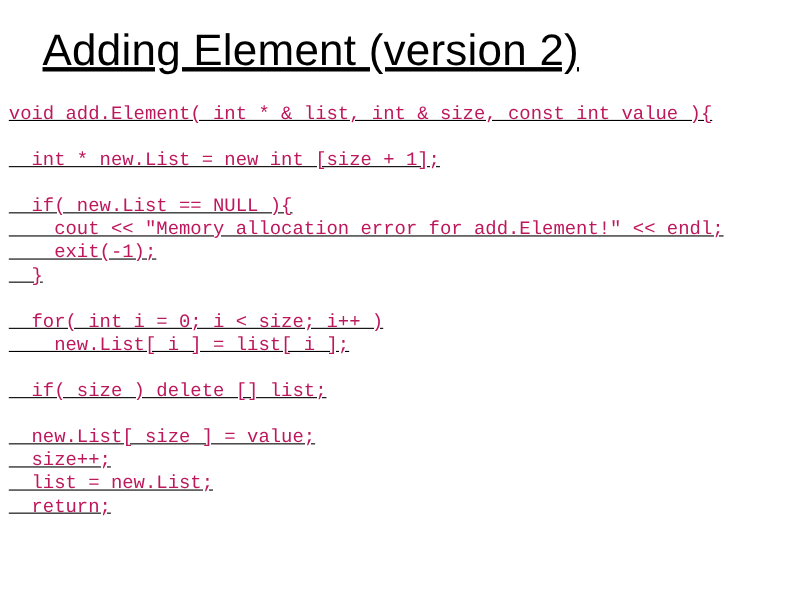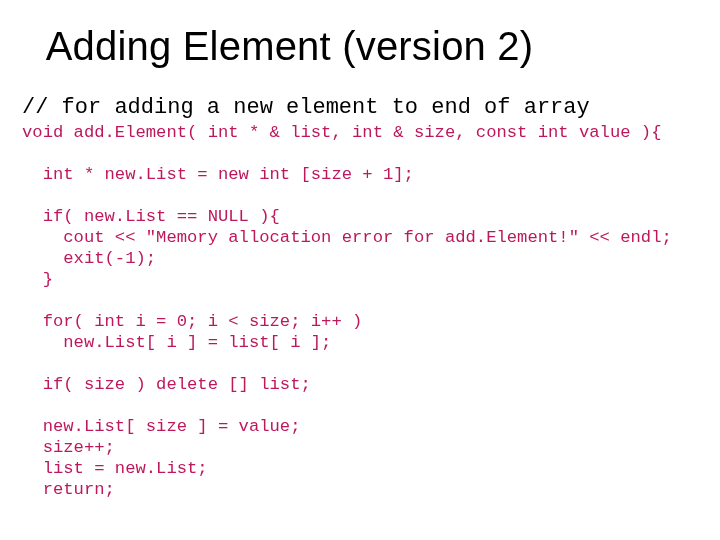--- a/index.html
+++ b/index.html
@@ -9,21 +9,22 @@
     height: 540px;
     background: #ffffff;
     font-family: Arial, Helvetica, sans-serif;
     color: #000000;
     overflow: hidden;
   }
   .slide {
     box-sizing: border-box;
     width: 579px;
     height: 540px;
-    padding: 18px 22px 0 22px;
+    padding: 18px 22px 0 8px;
+    text-decoration: underline;
   }
   .title {
     font-size: 40px;
     font-weight: 400;
     text-align: center;
     margin: 6px 0 26px 0;
     letter-spacing: 0.2px;
   }
   .code {
     font-family: "Courier New", Courier, monospace;
@@ -38,21 +39,20 @@
     line-height: 1.2;
     white-space: pre;
     margin-bottom: 2px;
   }
 </style>
 </head>
 <body>
 
 <div class="slide">
   <div class="title">Adding Element (version 2)</div>
-  <div class="comment-line">// for adding a new element to end of array</div>
   <div class="code">void add.Element( int * &amp; list, int &amp; size, const int value ){
 
   int * new.List = new int [size + 1];
 
   if( new.List == NULL ){
     cout &lt;&lt; "Memory allocation error for add.Element!" &lt;&lt; endl;
     exit(-1);
   }
 
   for( int i = 0; i &lt; size; i++ )

